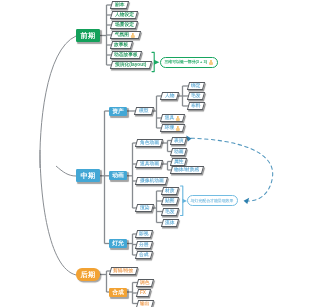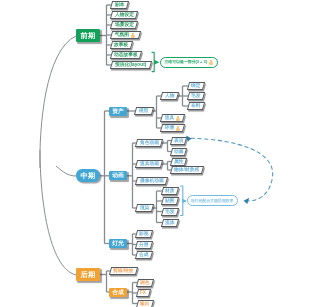--- a/index.html
+++ b/index.html
@@ -10,21 +10,21 @@
 
   .node{position:absolute;box-sizing:border-box;white-space:nowrap;
         display:flex;align-items:center;justify-content:center;}
 
   .root{background:#555759;color:#fff;font-size:7.6px;font-weight:bold;
         letter-spacing:.1px;box-shadow:1.5px 1.5px 1.4px rgba(0,0,0,.33);}
 
   .chip{color:#fff;font-size:7.2px;font-weight:bold;border-radius:1.2px;
         box-shadow:1.4px 1.4px 1px rgba(0,0,0,.36);letter-spacing:.2px;}
   .chip.green{background:#13a05a;}
-  .chip.blue{background:#43a7d5;border-radius:6px;}
+  .chip.blue{background:#43a7d5;}
   .chip.orange{background:#f2a233;}
   .chip.sub{font-size:5.8px;border-radius:1.2px;box-shadow:1.2px 1.2px 0.9px rgba(0,0,0,.36);letter-spacing:0;}
 
   .leaf{background:#fff;border:0.75px solid #575b60;
         transform:skewX(-16deg);
         box-shadow:1.4px 1.4px 0.8px rgba(0,0,0,.42);}
   .leaf .inner{transform:skewX(16deg);display:flex;align-items:center;gap:1.6px;}
   .leaf .lbl{font-size:4.75px;font-weight:bold;line-height:1;letter-spacing:0;}
   .leaf.green .lbl{color:#2e9e66;}
   .leaf.blue  .lbl{color:#6fb3d9;}
@@ -147,21 +147,21 @@
     </g>
   </svg>
 
 
   <div class="node chip green" style="left:76px;top:29px;width:24px;height:13px;">
     <span>前期</span>
   </div>
   <div class="node chip blue" style="left:76px;top:169px;width:24px;height:13px;">
     <span>中期</span>
   </div>
-  <div class="node chip orange" style="left:76px;top:268px;width:24px;height:13px;">
+  <div class="node chip orange" style="left:76px;top:268px;width:24px;height:13px;border-radius:6px;">
     <span>后期</span>
   </div>
 
   <div class="node leaf green" style="left:111px;top:1px;width:17px;height:8px;">
     <span class="inner">
         <span class="lbl">剧本</span>
       </span>
   </div>
   <div class="node leaf green" style="left:111px;top:11px;width:26px;height:8px;">
     <span class="inner">

